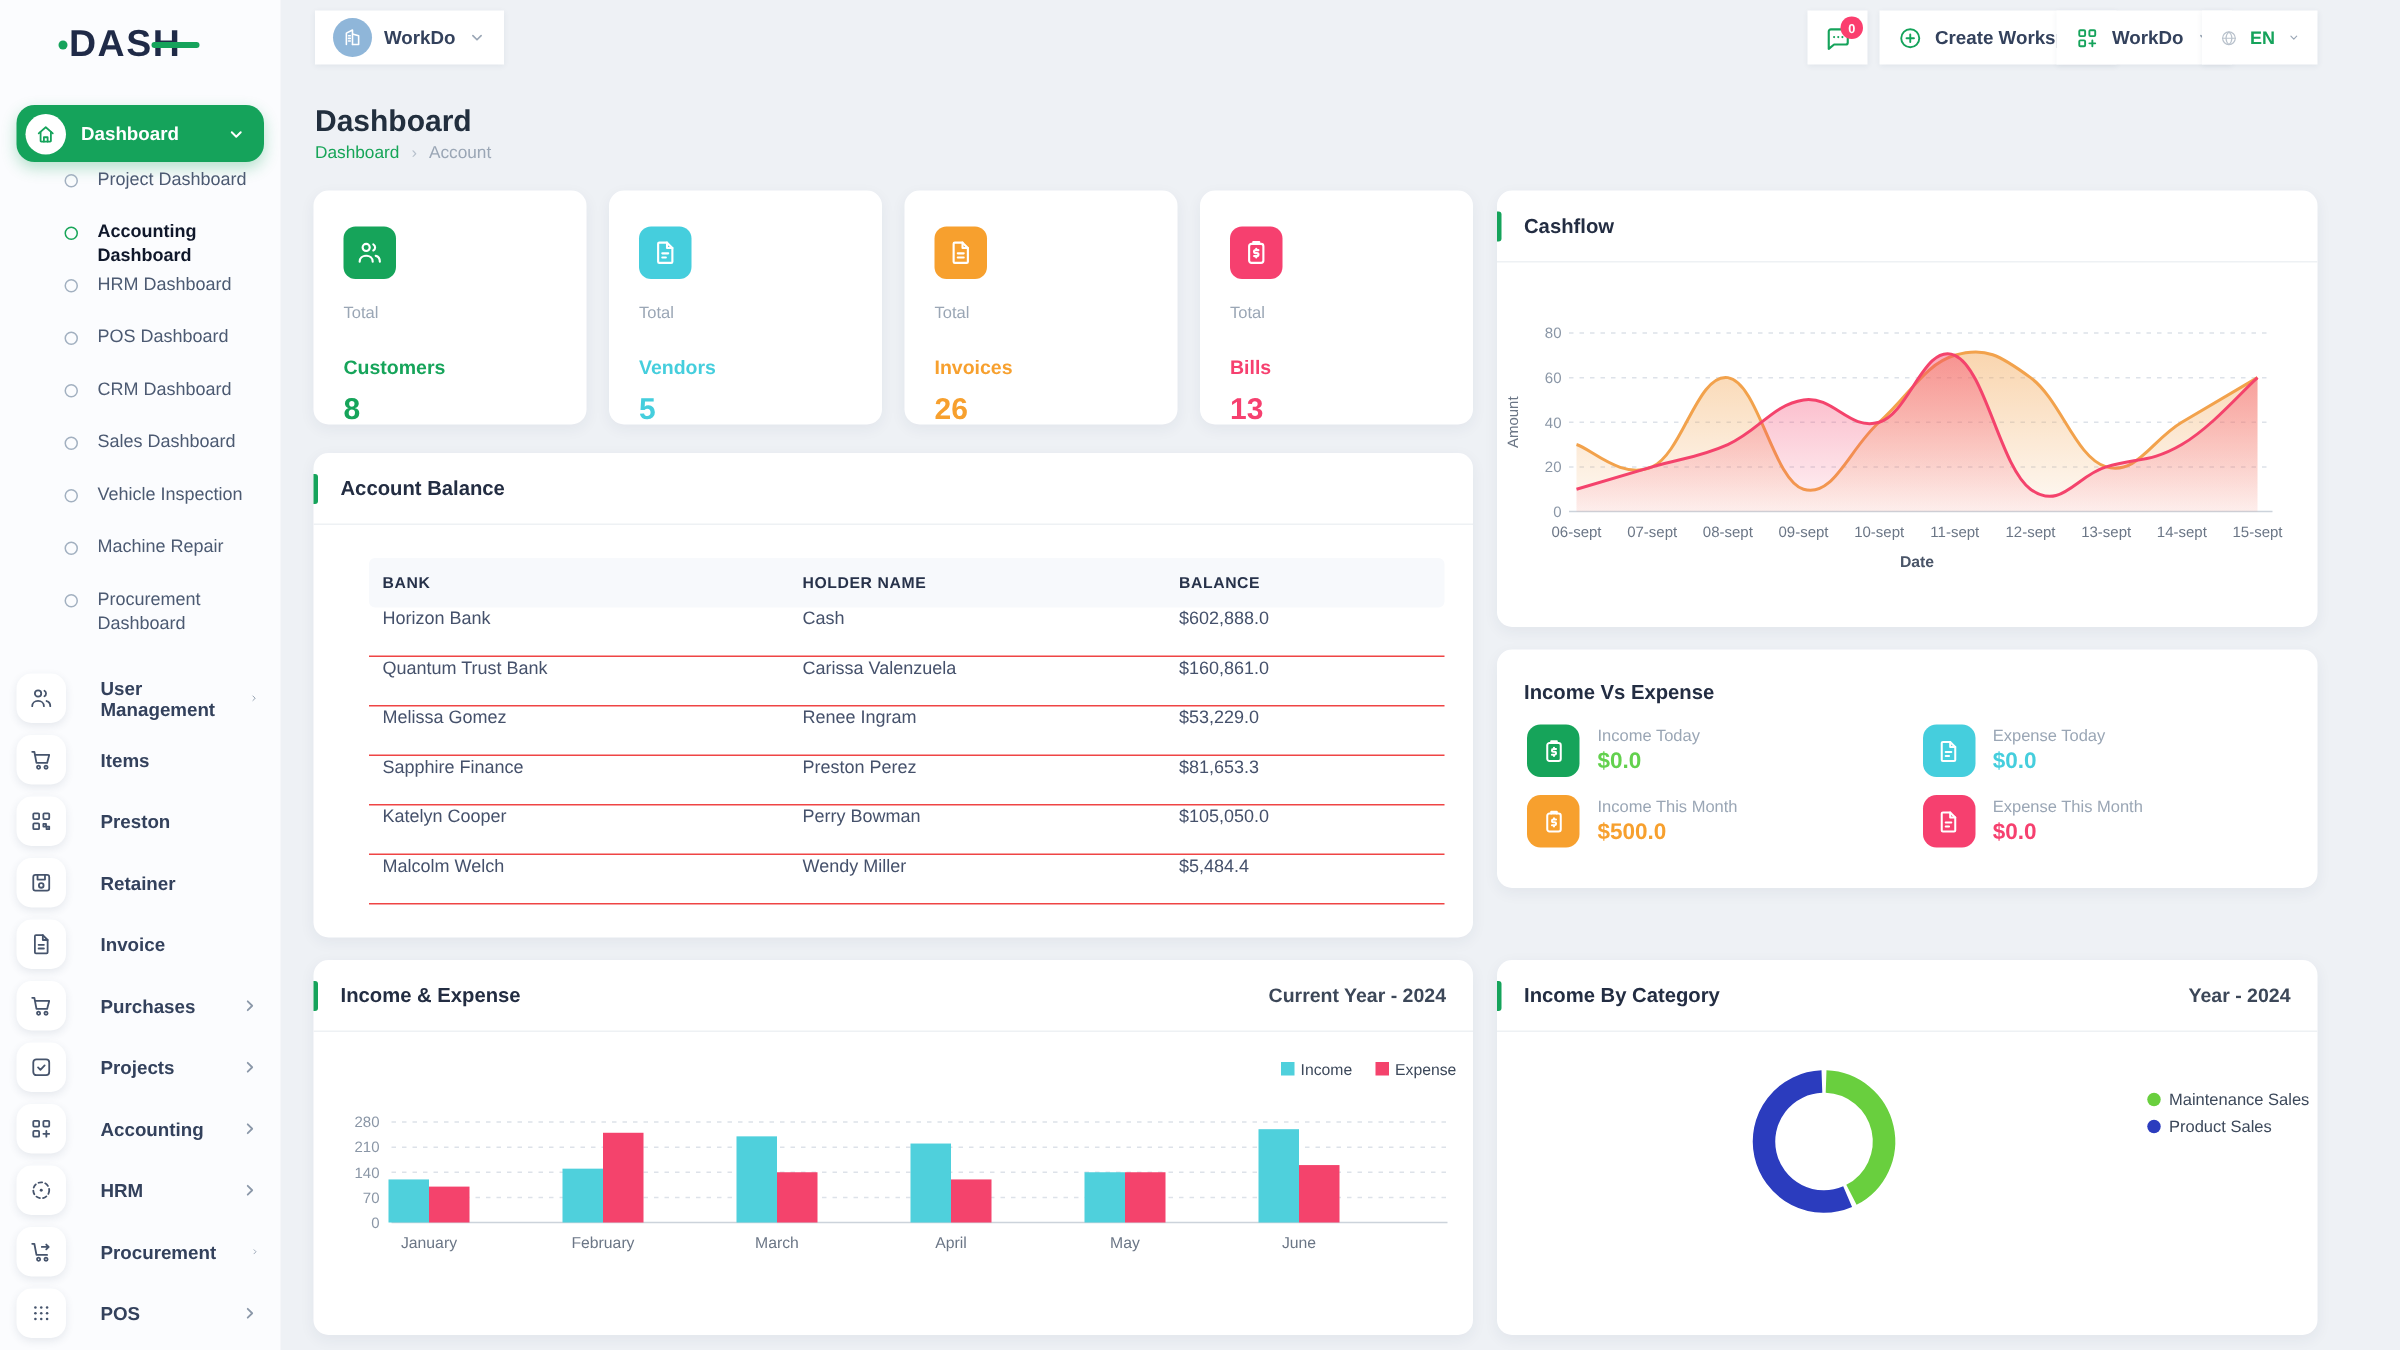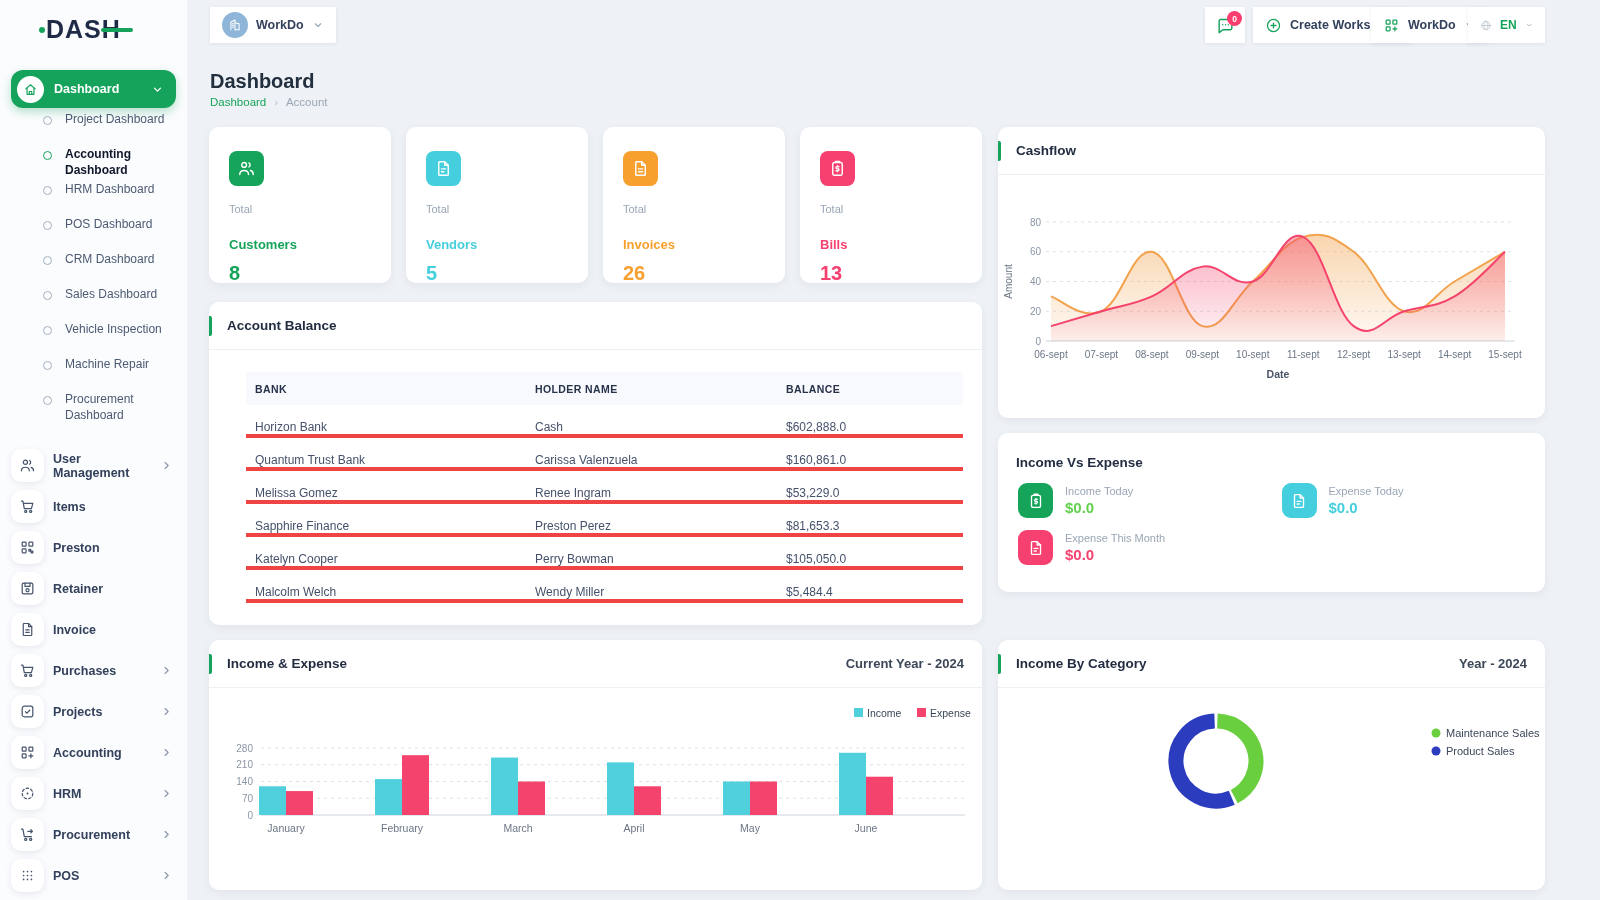--- a/index.html
+++ b/index.html
@@ -23,21 +23,21 @@
   .active-pill .home-chip svg { width:15px; height:15px; }
   .active-pill .lbl { color:#fff; font-size:12.5px; font-weight:700; flex:1; }
   .active-pill .chev { color:#fff; width:13px; height:13px; }
   .subnav { position:absolute; left:0; top:112px; width:187px; }
   .subitem { display:flex; align-items:flex-start; gap:13px; padding:0 10px 0 43px; min-height:35px; cursor:pointer; }
   .subitem .ring { width:9px; height:9px; border:1.5px solid #a2b0c0; border-radius:50%; flex:0 0 auto; margin-top:4px; }
   .subitem .slabel { font-size:12px; color:#4c5a72; line-height:1.3; max-width:118px; }
   .subitem.active .ring { border-color:#17a558; }
   .subitem.active .slabel { color:#0f172a; font-weight:600; }
   .mainnav { position:absolute; left:0; top:445px; width:187px; }
-  .mitem { display:flex; align-items:center; gap:9px; height:41px; padding:0 14px 0 11px; cursor:pointer; }
+  .mitem { display:flex; align-items:center; gap:23px; height:41px; padding:0 14px 0 11px; cursor:pointer; }
   .mitem .chip { width:33px; height:33px; background:#fff; border-radius:10px; box-shadow:0 2px 6px rgba(40,60,90,.1);
     display:flex; align-items:center; justify-content:center; color:#46546c; flex:0 0 auto; }
   .mitem .chip svg { width:17px; height:17px; }
   .mitem .mlabel { font-size:12.5px; font-weight:600; color:#33415c; flex:1; }
   .mitem .chev { width:13px; height:13px; color:#8b98a9; }
   
   .pill { position:absolute; top:7px; height:36px; background:#fff; border-radius:0;
     display:flex; align-items:center; gap:8px; padding:0 12px; box-shadow:0 1px 4px rgba(30,50,80,.07); cursor:pointer; }
   .pill .ptext { font-size:12.5px; font-weight:700; color:#33415c; }
   .pill .chev { width:12px; height:12px; color:#9aa6b5; }
@@ -66,21 +66,21 @@
   #stats-row { position:absolute; left:209px; top:127px; width:773px; display:flex; gap:15px; }
   .stat-card { width:182px; height:156px; background:#fff; border-radius:10px; box-shadow:0 3px 10px rgba(35,55,85,.06); padding:24px 20px 0 20px; }
   .stat-icon { width:35px; height:35px; border-radius:8px; color:#fff; display:flex; align-items:center; justify-content:center; }
   .stat-icon svg { width:19px; height:19px; }
   .stat-prefix { margin-top:17px; font-size:11px; color:#9aa6b5; }
   .stat-label { margin-top:22px; font-size:13px; font-weight:600; }
   .stat-value { margin-top:10px; font-size:20px; font-weight:700; }
   
   .tbl { position:absolute; left:37px; right:19px; top:70px; }
   .tbl-head { display:flex; background:#f7f9fc; height:33px; align-items:center; border-radius:4px; }
-  .tbl-row { display:flex; height:33px; align-items:flex-end; border-bottom:4px solid #ef4444; }
+  .tbl-row { display:flex; height:33px; align-items:flex-start; border-bottom:1px solid #ef4444; }
   .tc { font-size:12px; color:#45516b; }
   .tbl-head .tc { font-size:10.5px; font-weight:700; color:#27324a; letter-spacing:.4px; }
   .c1 { width:289px; padding-left:9px; } .c2 { width:251px; } .c3 { width:177px; }
   
   .ive-grid { position:absolute; left:20px; top:50px; right:20px; display:grid; grid-template-columns:1fr 1fr; row-gap:12px; column-gap:20px; }
   .ive-item { display:flex; align-items:center; gap:12px; }
   .ive-icon { width:35px; height:35px; border-radius:9px; color:#fff; display:flex; align-items:center; justify-content:center; flex:0 0 auto; }
   .ive-icon svg { width:18px; height:18px; }
   .ive-label { font-size:11px; color:#9aa6b5; }
   .ive-value { font-size:15px; font-weight:700; margin-top:2px; }
@@ -517,20 +517,33 @@
             <path d="M13.5 3.5V8H18"></path>
             <path d="M9.5 12.5h5M9.5 16h3"></path>
           </svg>
         </div>
         <div>
           <div class="ive-label">Expense Today</div>
           <div class="ive-value" style="color:#45cedd">$0.0</div>
         </div>
       </div>
       <div class="ive-item">
+        <div class="ive-icon" style="background:#f7a02e">
+          <svg viewBox="0 0 24 24" fill="none" stroke="currentColor" stroke-width="1.8" stroke-linecap="round" stroke-linejoin="round">
+            <rect x="6" y="4.5" width="12" height="16" rx="2"></rect>
+            <path d="M9.5 4.5V3h5v1.5"></path>
+            <path d="M13.8 9.8h-2.4a1.25 1.25 0 0 0 0 2.5h1.2a1.25 1.25 0 0 1 0 2.5h-2.4M12 8.6v1.2M12 14.8V16"></path>
+          </svg>
+        </div>
+        <div>
+          <div class="ive-label">Income This Month</div>
+          <div class="ive-value" style="color:#f7a02e">$500.0</div>
+        </div>
+      </div>
+      <div class="ive-item">
         <div class="ive-icon" style="background:#f6406f">
           <svg viewBox="0 0 24 24" fill="none" stroke="currentColor" stroke-width="1.8" stroke-linecap="round" stroke-linejoin="round">
             <path d="M7 3.5h6.5l4.5 4.5v11.5a1 1 0 0 1-1 1H7a1 1 0 0 1-1-1v-15a1 1 0 0 1 1-1z"></path>
             <path d="M13.5 3.5V8H18"></path>
             <path d="M9.5 12.5h5M9.5 16h3"></path>
           </svg>
         </div>
         <div>
           <div class="ive-label">Expense This Month</div>
           <div class="ive-value" style="color:#f6406f">$0.0</div>

